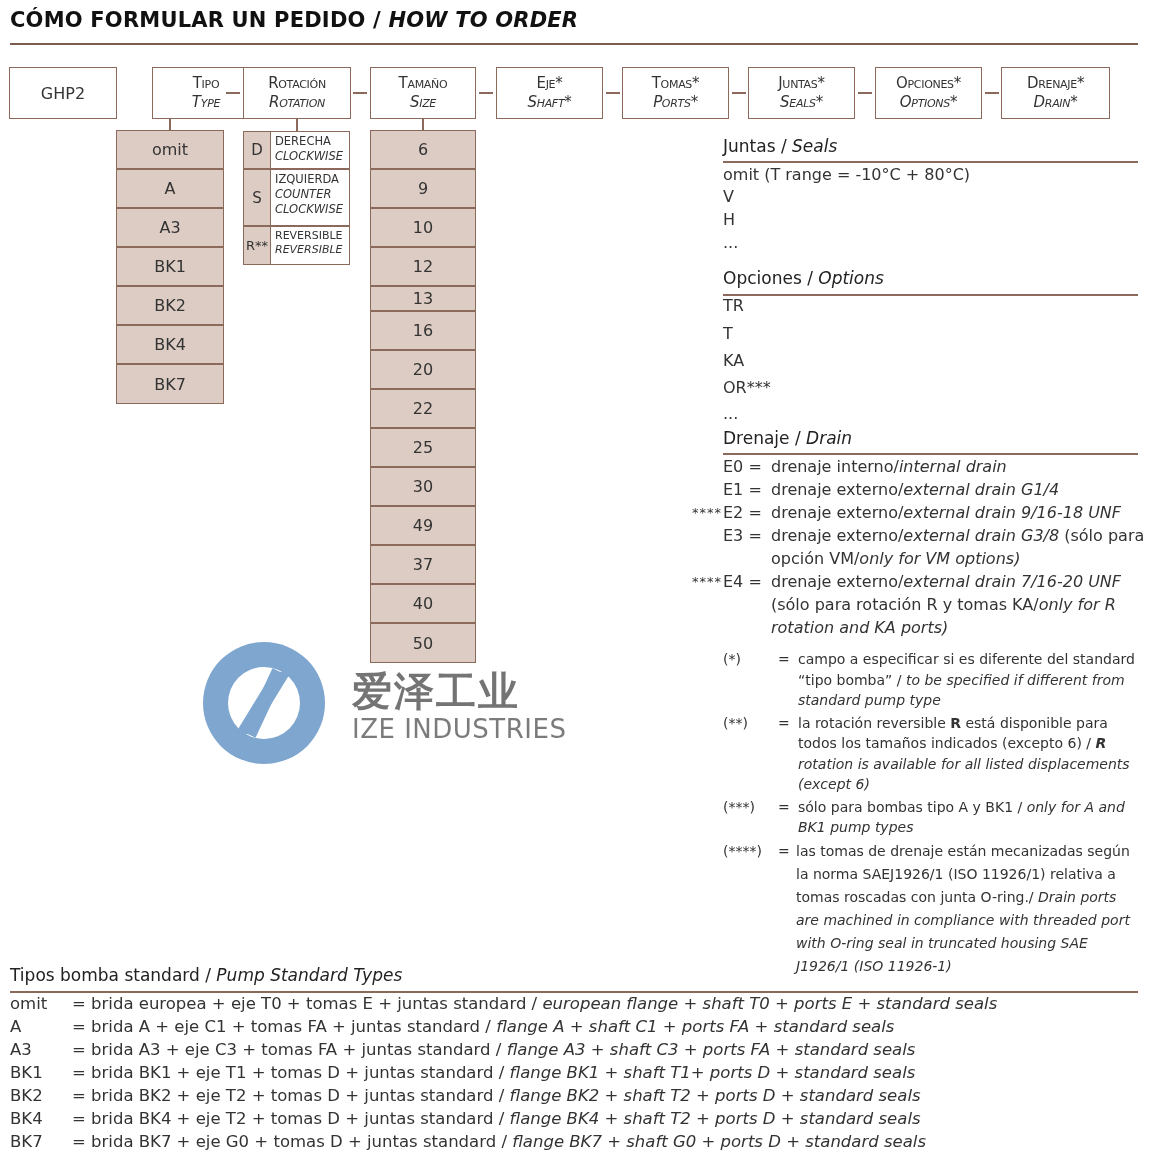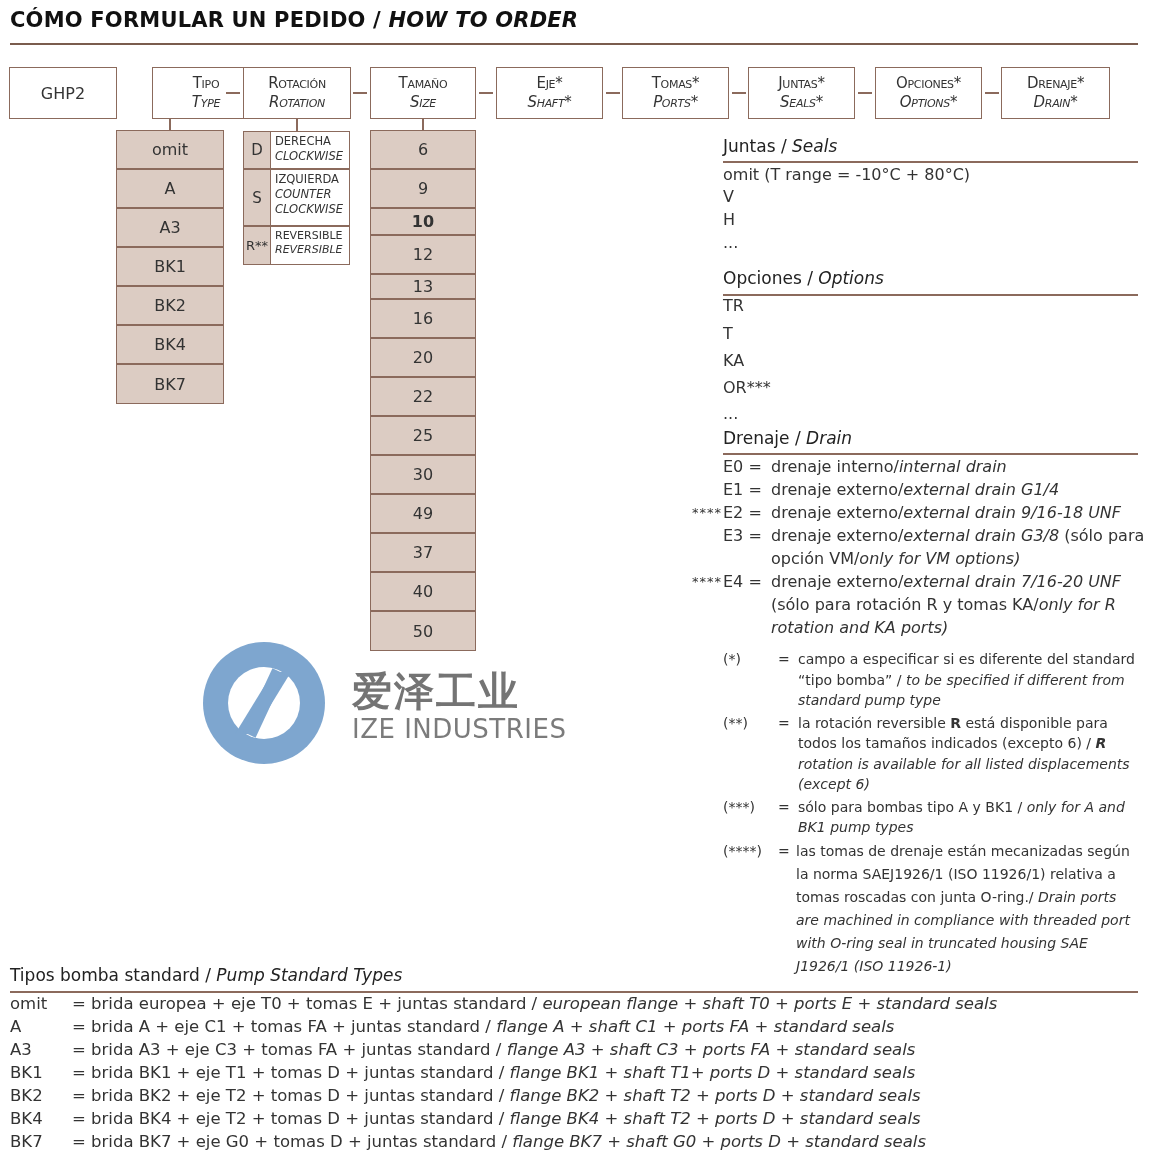--- a/index.html
+++ b/index.html
@@ -156,21 +156,21 @@
     <div class="rtxt" style="font-size:11px;line-height:14px;">
       <span class="es">REVERSIBLE</span>
       <span class="en">REVERSIBLE</span>
     </div>
   </div>
 </div>
 
 <div class="col" style="left:370px;top:130px;width:106px;">
   <div class="cell" style="height:39px;">6</div>
   <div class="cell" style="height:39px;">9</div>
-  <div class="cell" style="height:27px;font-weight:bold;">10</div>
+  <div class="cell" style="height:39px;">10</div>
   <div class="cell" style="height:39px;">12</div>
   <div class="cell" style="height:25px;">13</div>
   <div class="cell" style="height:39px;">16</div>
   <div class="cell" style="height:39px;">20</div>
   <div class="cell" style="height:39px;">22</div>
   <div class="cell" style="height:39px;">25</div>
   <div class="cell" style="height:39px;">30</div>
   <div class="cell" style="height:39px;">49</div>
   <div class="cell" style="height:39px;">37</div>
   <div class="cell" style="height:39px;">40</div>

